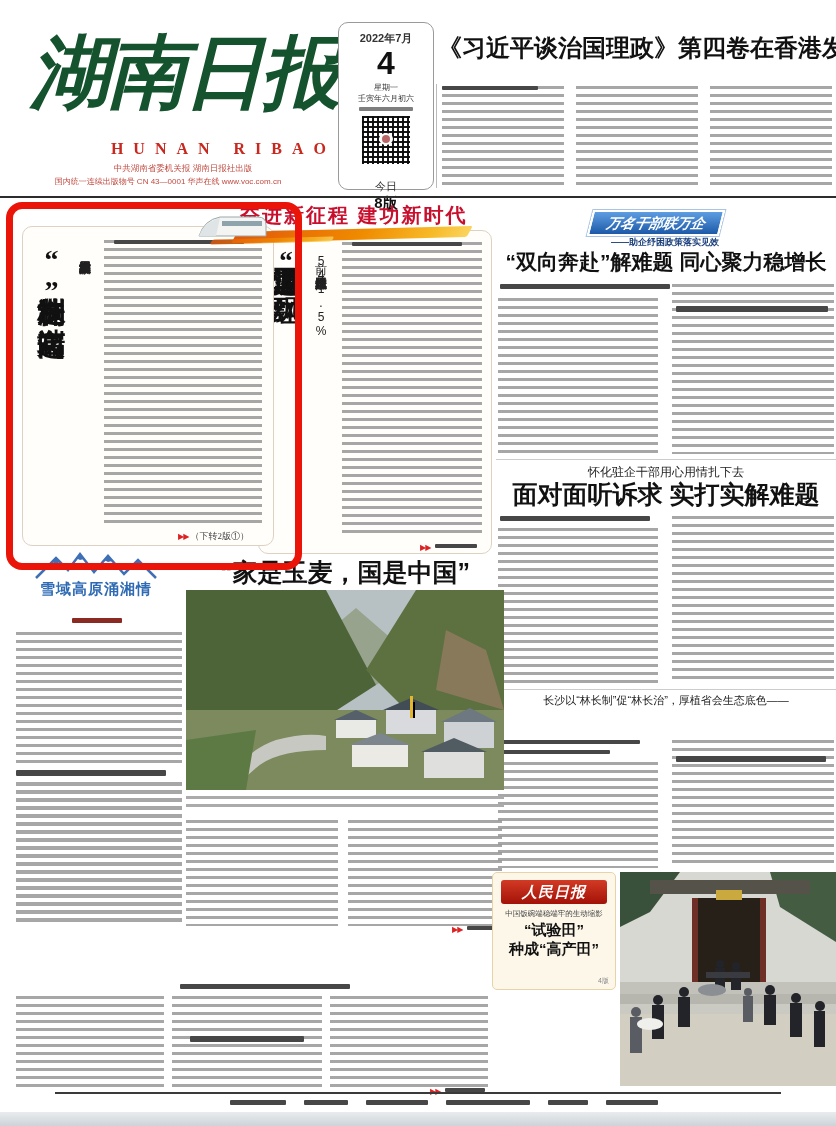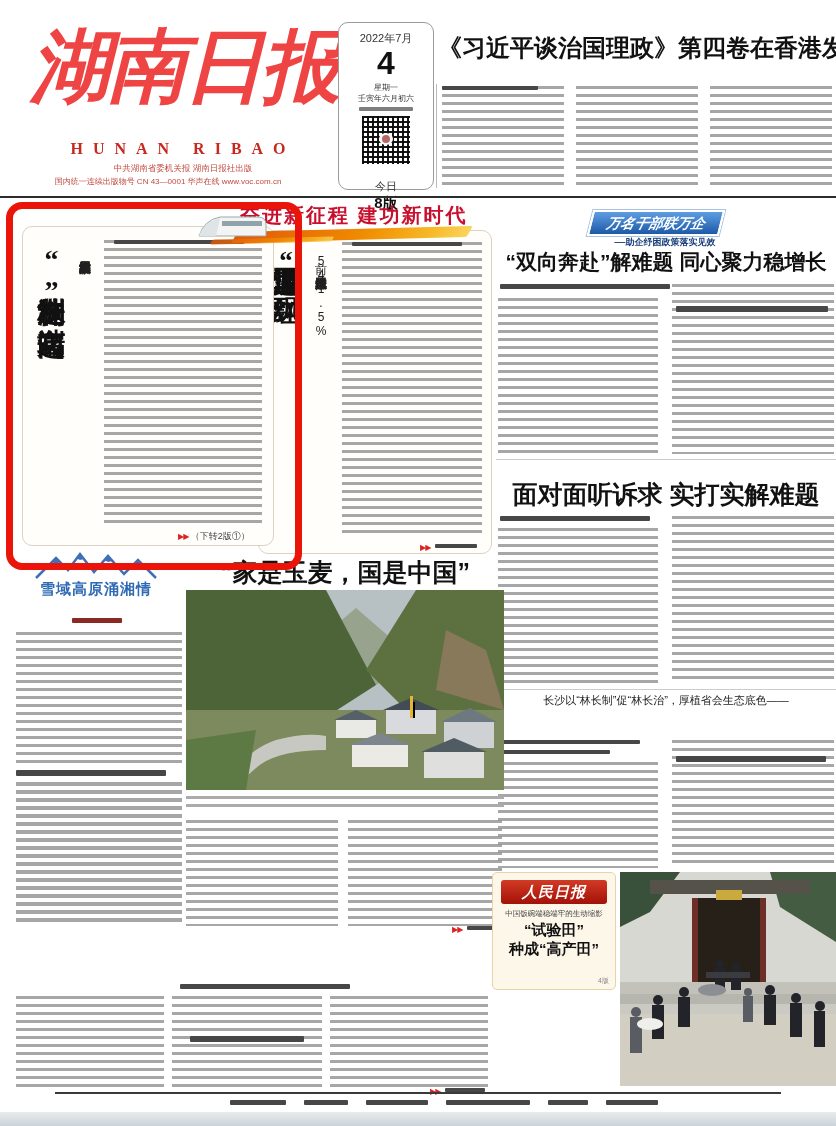--- a/index.html
+++ b/index.html
@@ -11,22 +11,22 @@
   .hl{font-weight:900;color:#111;}
   
   .g{background-image:repeating-linear-gradient(to bottom,#979797 0 3.5px,transparent 3.5px 8px);opacity:.85;}
   .gsoft{background-image:repeating-linear-gradient(to bottom,#ababab 0 3px,transparent 3px 8px);}
   .bar{background:#474747;border-radius:1px;}
   .vert{writing-mode:vertical-rl;text-orientation:upright;}
   .card{border:1px solid #ddd2c2;border-radius:10px;background:#fffefa;}
   .jump{font-size:9px;color:#444;}
   .jmpico{color:#d22;font-size:8px;letter-spacing:-1px;}
   
-  .mast{font-family:Liberation Mono, monospace;font-style:italic;font-weight:bold;
-        color:#ef4444;font-size:80px;letter-spacing:-3px;line-height:130px;white-space:nowrap;}
+  .mast{font-family:Liberation Sans, sans-serif;font-style:italic;font-weight:bold;
+        color:#14532d;font-size:80px;letter-spacing:-3px;line-height:130px;white-space:nowrap;}
   
   .datebox{border:1.5px solid #9a9a9a;border-radius:10px;background:#fff;}
   .qr{background:
       repeating-linear-gradient(90deg,rgba(10,10,10,.95) 0 2px,transparent 2px 5px),
       repeating-linear-gradient(rgba(10,10,10,.95) 0 2px,#fff 2px 5px);}
   .qrdot{position:absolute;left:17px;top:17px;width:14px;height:12px;background:#fff;border-radius:50%;}
   .qrdot:after{content:"";position:absolute;left:3px;top:2px;width:8px;height:8px;background:#b66;border-radius:50%;}
   
   .swoosh{background:linear-gradient(90deg,#e2570a,#f08c00 55%,#f7bb2a 85%,#fbd45e);
           transform:skewX(-30deg) rotate(-1.5deg);border-radius:2px;}
@@ -39,26 +39,26 @@
   .rmrblogo{background:linear-gradient(180deg,#d23a24,#a31208);border-radius:3px;color:#fff;
             font-family:"Liberation Serif",serif;font-style:italic;font-weight:bold;}
   .ylbox{background:#e2ebec;border-radius:3px;}
 </style>
 </head>
 <body>
 
 <div id="page">
 
   <div class="abs mast" style="left:30px;top:8px;width:306px;height:132px;">湖南日报</div>
-  <div class="abs ctr serif" style="left:30px;top:140px;width:306px;font-size:16px;font-weight:bold;letter-spacing:10px;color:#c8281e;">HUNAN RIBAO</div>
+  <div class="abs ctr serif" style="left:30px;top:140px;width:306px;font-size:16px;font-weight:bold;letter-spacing:10px;color:#c8281e;text-align:right;">HUNAN RIBAO</div>
   <div class="abs ctr" style="left:18px;top:163px;width:330px;font-size:8.5px;color:#c04a40;">中共湖南省委机关报 湖南日报社出版</div>
   <div class="abs ctr" style="left:3px;top:176px;width:330px;font-size:8px;color:#c04a40;">国内统一连续出版物号 CN 43—0001 华声在线 www.voc.com.cn</div>
 
   <div class="abs datebox" style="left:338px;top:22px;width:94px;height:166px;">
-    <div class="ctr" style="margin-top:8px;font-size:11px;font-weight:normal;color:#333;">2022年7月</div>
+    <div class="ctr" style="margin-top:8px;font-size:11px;font-weight:bold;color:#333;">2022年7月</div>
     <div class="ctr" style="font-size:32px;font-weight:bold;color:#111;line-height:34px;">4</div>
     <div class="ctr" style="font-size:8px;color:#333;margin-top:2px;">星期一</div>
     <div class="ctr" style="font-size:8px;color:#333;">壬寅年六月初六</div>
     <div class="bar" style="margin:3px auto 0;width:54px;height:4px;opacity:.7;"></div>
     <div class="qr" style="position:relative;width:48px;height:48px;margin:5px auto 0;">
         <span class="qrdot"></span>
       </div>
     <div class="ctr" style="font-size:11px;color:#333;margin-top:15px;">今日</div>
     <div class="ctr" style="font-size:15px;font-weight:bold;color:#111;">8版</div>
   </div>
@@ -90,36 +90,37 @@
   <div class="abs" style="left:420px;top:536px;">
     <span class="jmpico">▶▶</span>
     <span class="bar" style="display:inline-block;width:42px;height:4px;vertical-align:middle;"></span>
   </div>
 
   <div class="abs card" style="left:22px;top:226px;width:250px;height:318px;z-index:30;"></div>
   <div class="abs vert serif" style="left:32px;top:244px;height:300px;font-size:28px;font-weight:900;color:#111;z-index:31;">“株洲制造”迈向高端</div>
   <div class="abs vert" style="left:76px;top:252px;height:284px;font-size:12px;color:#222;z-index:31;">形成世界级国家级省级产业集群梯度发展格局</div>
   <div class="abs g" style="left:104px;top:240px;width:158px;height:288px;z-index:31;"></div>
   <div class="abs bar" style="left:114px;top:240px;width:130px;height:4px;z-index:32;"></div>
-  <div class="abs jump" style="left:178px;top:530px;z-index:32;">
+  <div class="abs jump" style="left:178px;top:530px;z-index:32;font-family:Liberation Serif, serif;">
     <span class="jmpico">▶▶</span>
     <span>（下转2版①）</span>
   </div>
 
   <div class="abs" style="left:6px;top:202px;width:282px;height:354px;border:7px solid #ea1408;border-radius:16px;z-index:50;"></div>
 
   <div class="abs badge ctr" style="left:590px;top:210px;width:128px;height:22px;line-height:22px;font-size:14px;z-index:5;">万名干部联万企</div>
-  <div class="abs ctr" style="left:540px;top:236px;width:250px;font-size:9px;color:#1a3f7a;font-weight:bold;font-family:Liberation Mono, monospace;">——助企纾困政策落实见效</div>
+  <div class="abs ctr" style="left:540px;top:236px;width:250px;font-size:9px;color:#1a3f7a;font-weight:bold;">——助企纾困政策落实见效</div>
   <div class="abs ctr hl" style="left:496px;top:248px;width:340px;font-size:21px;white-space:nowrap;">“双向奔赴”解难题 同心聚力稳增长</div>
   <div class="abs bar" style="left:500px;top:284px;width:170px;height:5px;"></div>
   <div class="abs g" style="left:498px;top:298px;width:160px;height:156px;"></div>
   <div class="abs g" style="left:672px;top:284px;width:162px;height:170px;"></div>
   <div class="abs bar" style="left:676px;top:306px;width:152px;height:6px;"></div>
   <div class="abs boxline" style="left:496px;top:459px;width:340px;"></div>
 
+  <div class="abs ctr" style="left:496px;top:464px;width:340px;font-size:12px;color:#222;">怀化驻企干部用心用情扎下去</div>
   <div class="abs ctr hl" style="left:496px;top:478px;width:340px;font-size:25px;white-space:nowrap;">面对面听诉求 实打实解难题</div>
   <div class="abs bar" style="left:500px;top:516px;width:150px;height:5px;"></div>
   <div class="abs g" style="left:498px;top:528px;width:160px;height:156px;"></div>
   <div class="abs g" style="left:672px;top:516px;width:162px;height:168px;"></div>
   <div class="abs boxline" style="left:496px;top:689px;width:340px;"></div>
 
   <div class="abs ctr" style="left:496px;top:693px;width:340px;font-size:11px;color:#222;">长沙以“林长制”促“林长治”，厚植省会生态底色——</div>
   <div class="abs bar" style="left:500px;top:740px;width:140px;height:4px;"></div>
   <div class="abs bar" style="left:500px;top:750px;width:110px;height:4px;"></div>
   <div class="abs g" style="left:498px;top:762px;width:160px;height:106px;"></div>

